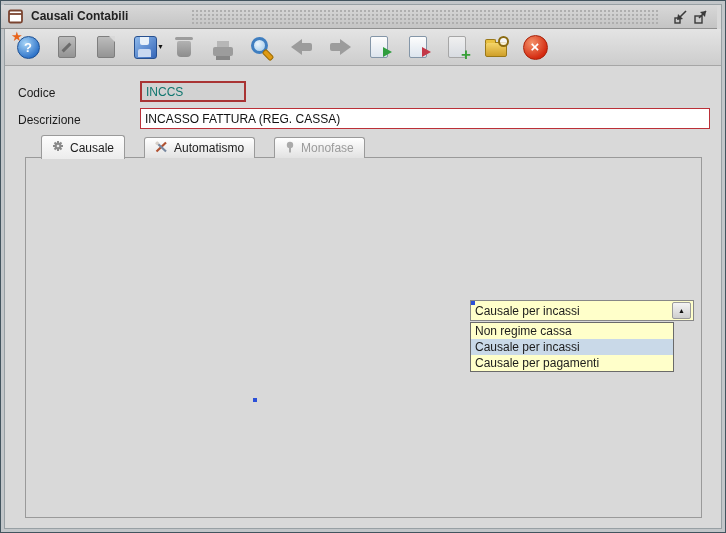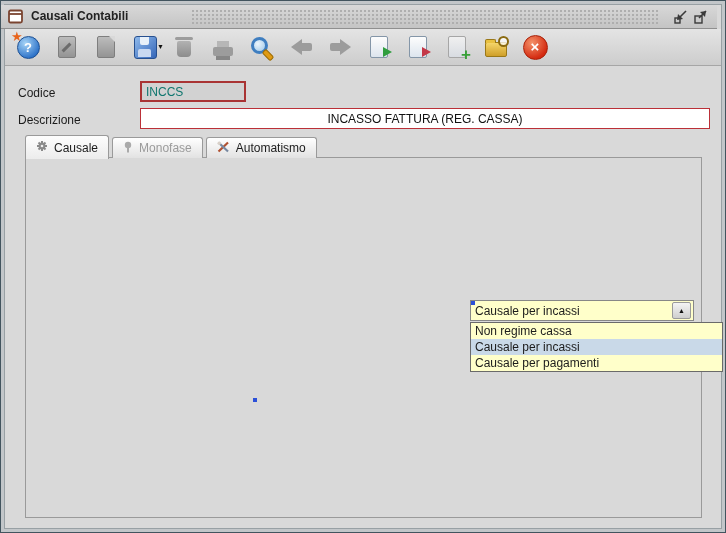--- a/index.html
+++ b/index.html
@@ -58,46 +58,46 @@
   .closeic{width:23px;height:23px;border-radius:50%;background:radial-gradient(circle at 35% 30%,#f4926a,#d42a10 72%);
            border:1px solid #a82008;color:#fff;font-size:15px;font-weight:bold;text-align:center;line-height:22px;}
   .statusbox{position:absolute;right:6px;top:3px;width:180px;height:28px;background:#fff;border:1px solid #8a8a8a;
              box-shadow:inset 1px 1px 2px rgba(0,0,0,.25);display:flex;align-items:center;padding-left:8px;box-sizing:border-box;font-size:12px;}
 
   
   .lbl{position:absolute;font-size:12px;color:#1c1c1c;white-space:nowrap;}
   input.fld{position:absolute;box-sizing:border-box;font-family:inherit;font-size:12px;padding:0 4px;
             background:#fff;border:1px solid #878787;height:21px;outline:none;color:#111;}
   input.fld.num{text-align:right;padding-right:7px;}
-  input.fld.red1{border:1px solid #bb3038;text-align:center;}
+  input.fld.red1{border:1px solid #bb3038;}
   input.fld.red2{border:2px solid #a93434;}
   input.fld.dim{background:#d2d2d2;color:#0f766e;}
   input.fld.ph::placeholder{color:#bcbcbc;}
   .dis-fld{position:absolute;box-sizing:border-box;background:#cfcfcf;border:1px solid #a3a3a3;height:20px;}
   .graybar{position:absolute;box-sizing:border-box;background:#b2b2b2;height:20px;line-height:20px;padding-left:6px;font-size:12px;color:#111;}
 
   
   .tabs{position:absolute;left:25px;top:135px;height:23px;display:flex;align-items:flex-end;gap:3px;z-index:3;}
   .tab{height:20px;padding:0 10px;border:1px solid #9a9a9a;border-bottom:none;border-radius:3px 3px 0 0;
-       background:linear-gradient(#ffffff,#e2e2e2);display:flex;align-items:center;gap:6px;font-size:12px;cursor:default;}
+       background:linear-gradient(#ffffff,#e2e2e2);display:flex;align-items:center;gap:6px;font-size:12px;cursor:default;margin-left:16px;}
   .tab.active{height:23px;background:linear-gradient(#fdfdfd,#ececec);margin-bottom:-1px;z-index:4;position:relative;}
   .tab.disabled{color:#9b9b9b;}
   .panel{position:absolute;left:25px;top:157px;width:677px;height:361px;border:1px solid #9a9a9a;background:#d9d9d9;box-sizing:border-box;z-index:1;}
 
   
   .combo{position:absolute;box-sizing:border-box;height:21px;background:#d6d6d6;border:1px solid #878787;
          display:flex;align-items:center;cursor:default;}
   .combo .ct{flex:1;padding-left:4px;font-size:12px;overflow:hidden;white-space:nowrap;}
   .combo .cbtn{width:17px;height:15px;margin:1px 2px 1px 1px;border:1px solid #9a9a9a;border-radius:2px;
                background:linear-gradient(#f4f4f4,#cfcfcf);display:flex;align-items:center;justify-content:center;
                font-size:7px;color:#111;flex:0 0 auto;}
   .combo.open{background:#ffffca;}
   .flagged::before{content:"";position:absolute;left:0;top:0;width:4px;height:4px;background:#2b50d8;z-index:2;}
 
-  .popup{position:absolute;left:470px;top:322px;width:253px;border:1px solid #6a6a6a;background:#ffffca;z-index:20;box-sizing:border-box;}
+  .popup{position:absolute;left:470px;top:322px;width:204px;border:1px solid #6a6a6a;background:#ffffca;z-index:20;box-sizing:border-box;}
   .popup-item{height:16px;line-height:16px;padding-left:4px;font-size:12px;background:#ffffca;cursor:default;position:relative;}
   .popup-item.flagged{background:#c9d9e8;}
   .popup-item.flagged::before{display:none;}
 
   
   .groupbox{position:absolute;left:30px;top:327px;width:672px;height:91px;border:1px solid #a2a2a2;
             box-shadow:inset 1px 1px 0 rgba(255,255,255,.85);box-sizing:border-box;}
   .cb{position:absolute;display:flex;align-items:center;gap:6px;height:15px;font-size:12px;cursor:default;}
   .cb .box{display:inline-block;width:13px;height:13px;box-sizing:border-box;background:#fcfcfc;border:1px solid #858585;
            box-shadow:inset 1px 1px 2px rgba(0,0,0,.18);font-size:11px;line-height:11px;text-align:center;color:#6e6e6e;position:relative;flex:0 0 auto;}
@@ -196,35 +196,35 @@
 
   <div class="tabs">
     <div class="tab active">
       <span><svg width="12" height="12" viewBox="0 0 12 12">
             <path d="M6 1 V11 M1 6 H11 M2.5 2.5 L9.5 9.5 M9.5 2.5 L2.5 9.5" stroke="#8a8a8a" stroke-width="2"></path>
             <circle cx="6" cy="6" r="3.4" fill="#8a8a8a"></circle>
             <circle cx="6" cy="6" r="1.3" fill="#ededed"></circle>
           </svg></span>
       <span>Causale</span>
     </div>
-    <div class="tab disabled">
-      <span><svg width="10" height="12" viewBox="0 0 10 12">
-            <circle cx="5" cy="4" r="3.2" fill="#aaaaaa"></circle>
-            <line x1="5" y1="7" x2="5" y2="11.5" stroke="#aaaaaa" stroke-width="2"></line>
-          </svg></span>
-      <span>Monofase</span>
-    </div>
     <div class="tab">
       <span><svg width="13" height="12" viewBox="0 0 13 12">
             <line x1="1.5" y1="10.5" x2="11" y2="1.5" stroke="#b05030" stroke-width="2.2"></line>
             <line x1="1.5" y1="1.5" x2="11" y2="10.5" stroke="#7888a0" stroke-width="2.2"></line>
             <circle cx="2.2" cy="2.2" r="1.7" fill="#d8d0c8"></circle>
           </svg></span>
       <span>Automatismo</span>
     </div>
+    <div class="tab disabled">
+      <span><svg width="10" height="12" viewBox="0 0 10 12">
+            <circle cx="5" cy="4" r="3.2" fill="#aaaaaa"></circle>
+            <line x1="5" y1="7" x2="5" y2="11.5" stroke="#aaaaaa" stroke-width="2"></line>
+          </svg></span>
+      <span>Monofase</span>
+    </div>
   </div>
   <div class="panel"></div>
 
   <div class="lbl" style="left:36px;top:177px">Tipo Documento</div>
   <div class="combo" style="left:182px;top:173px;width:140px">
     <span class="ct">Nessuno</span>
     <span class="cbtn">▼</span>
   </div>
   <div class="cb" style="left:340px;top:174px">
     <span class="box"></span>

